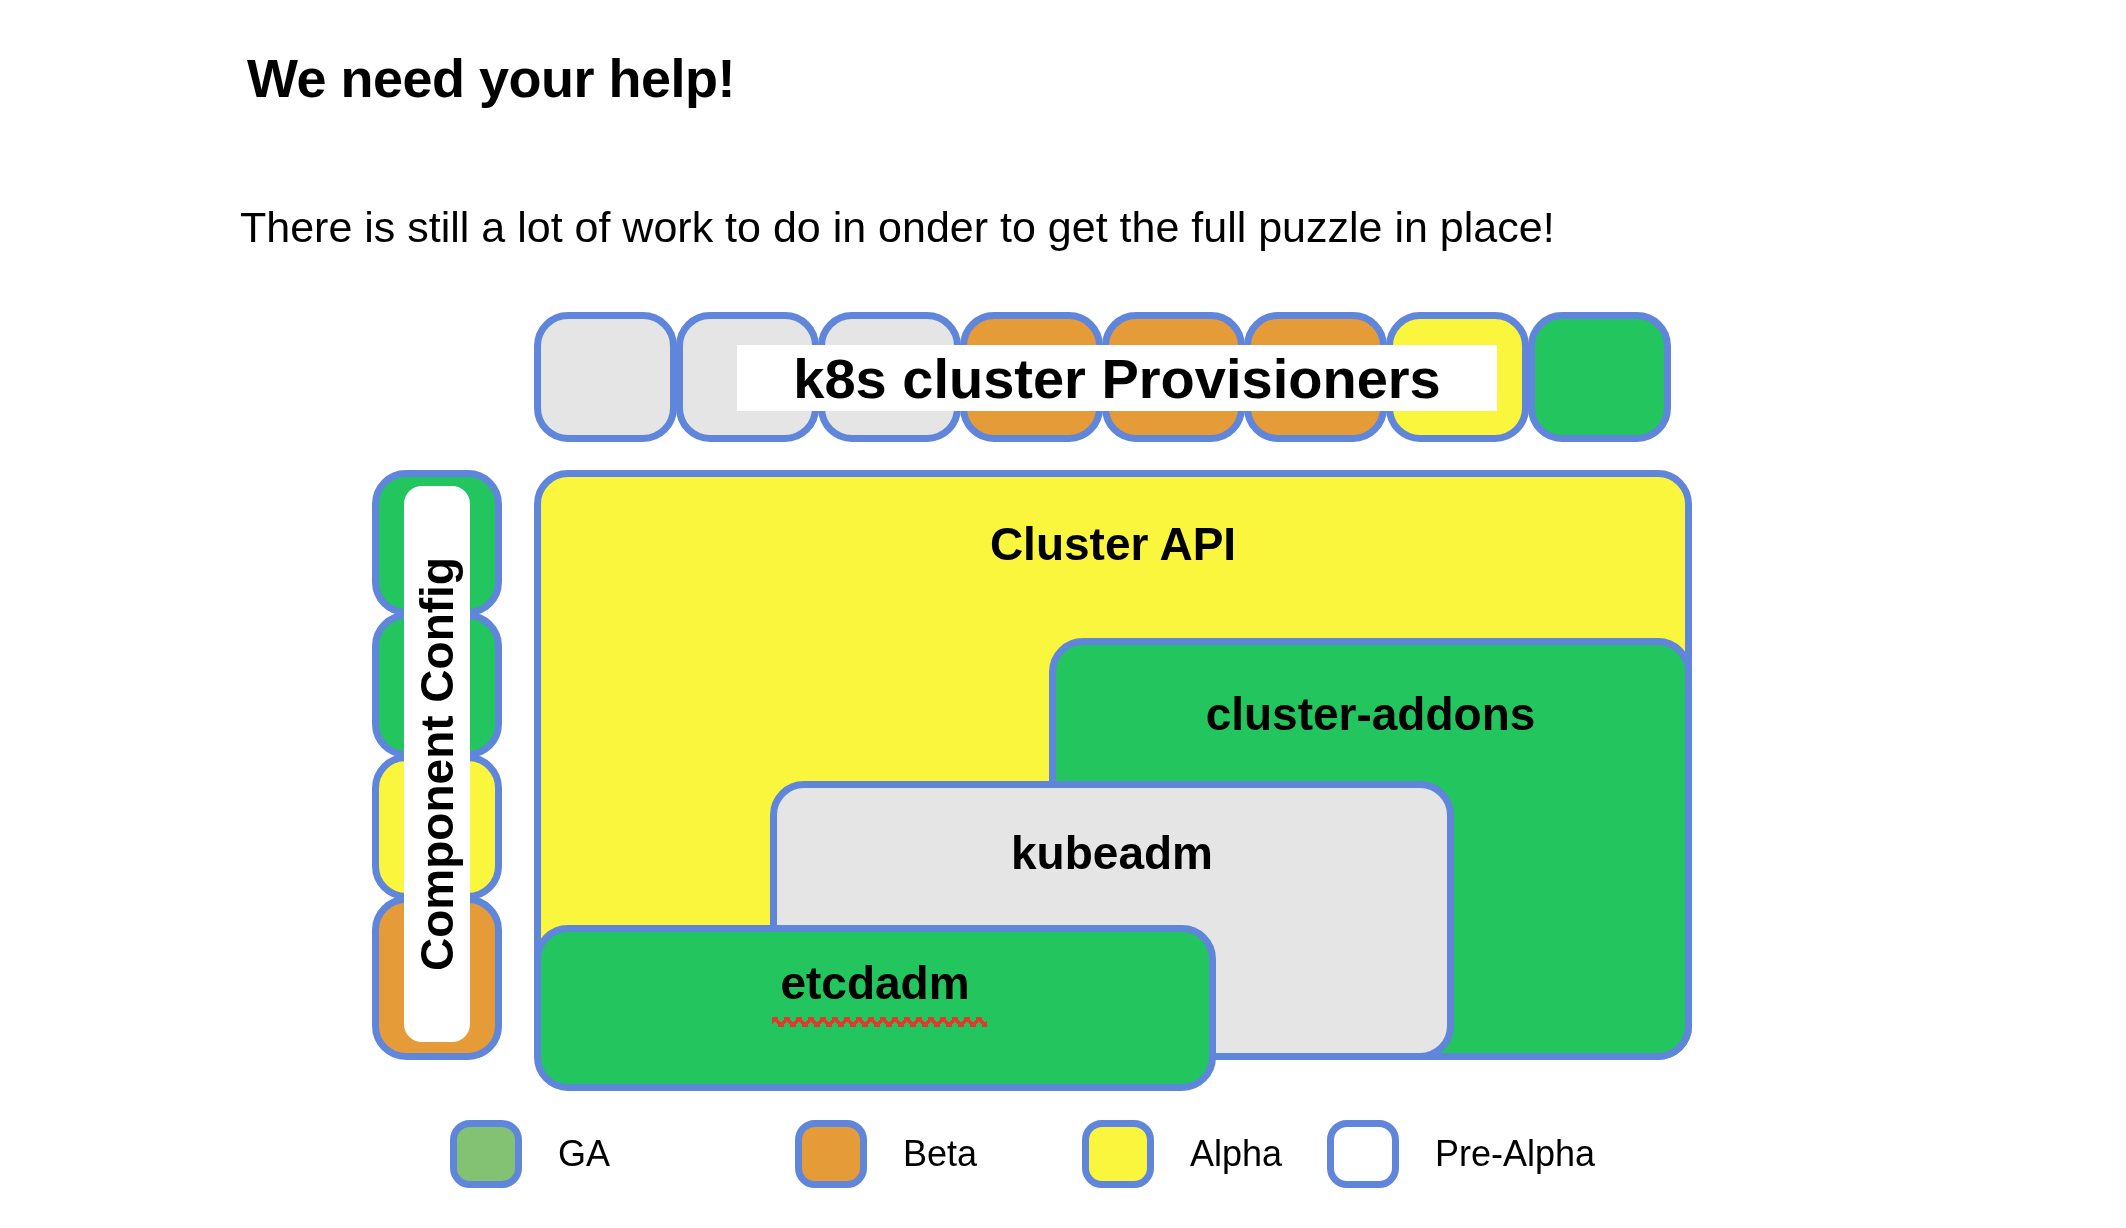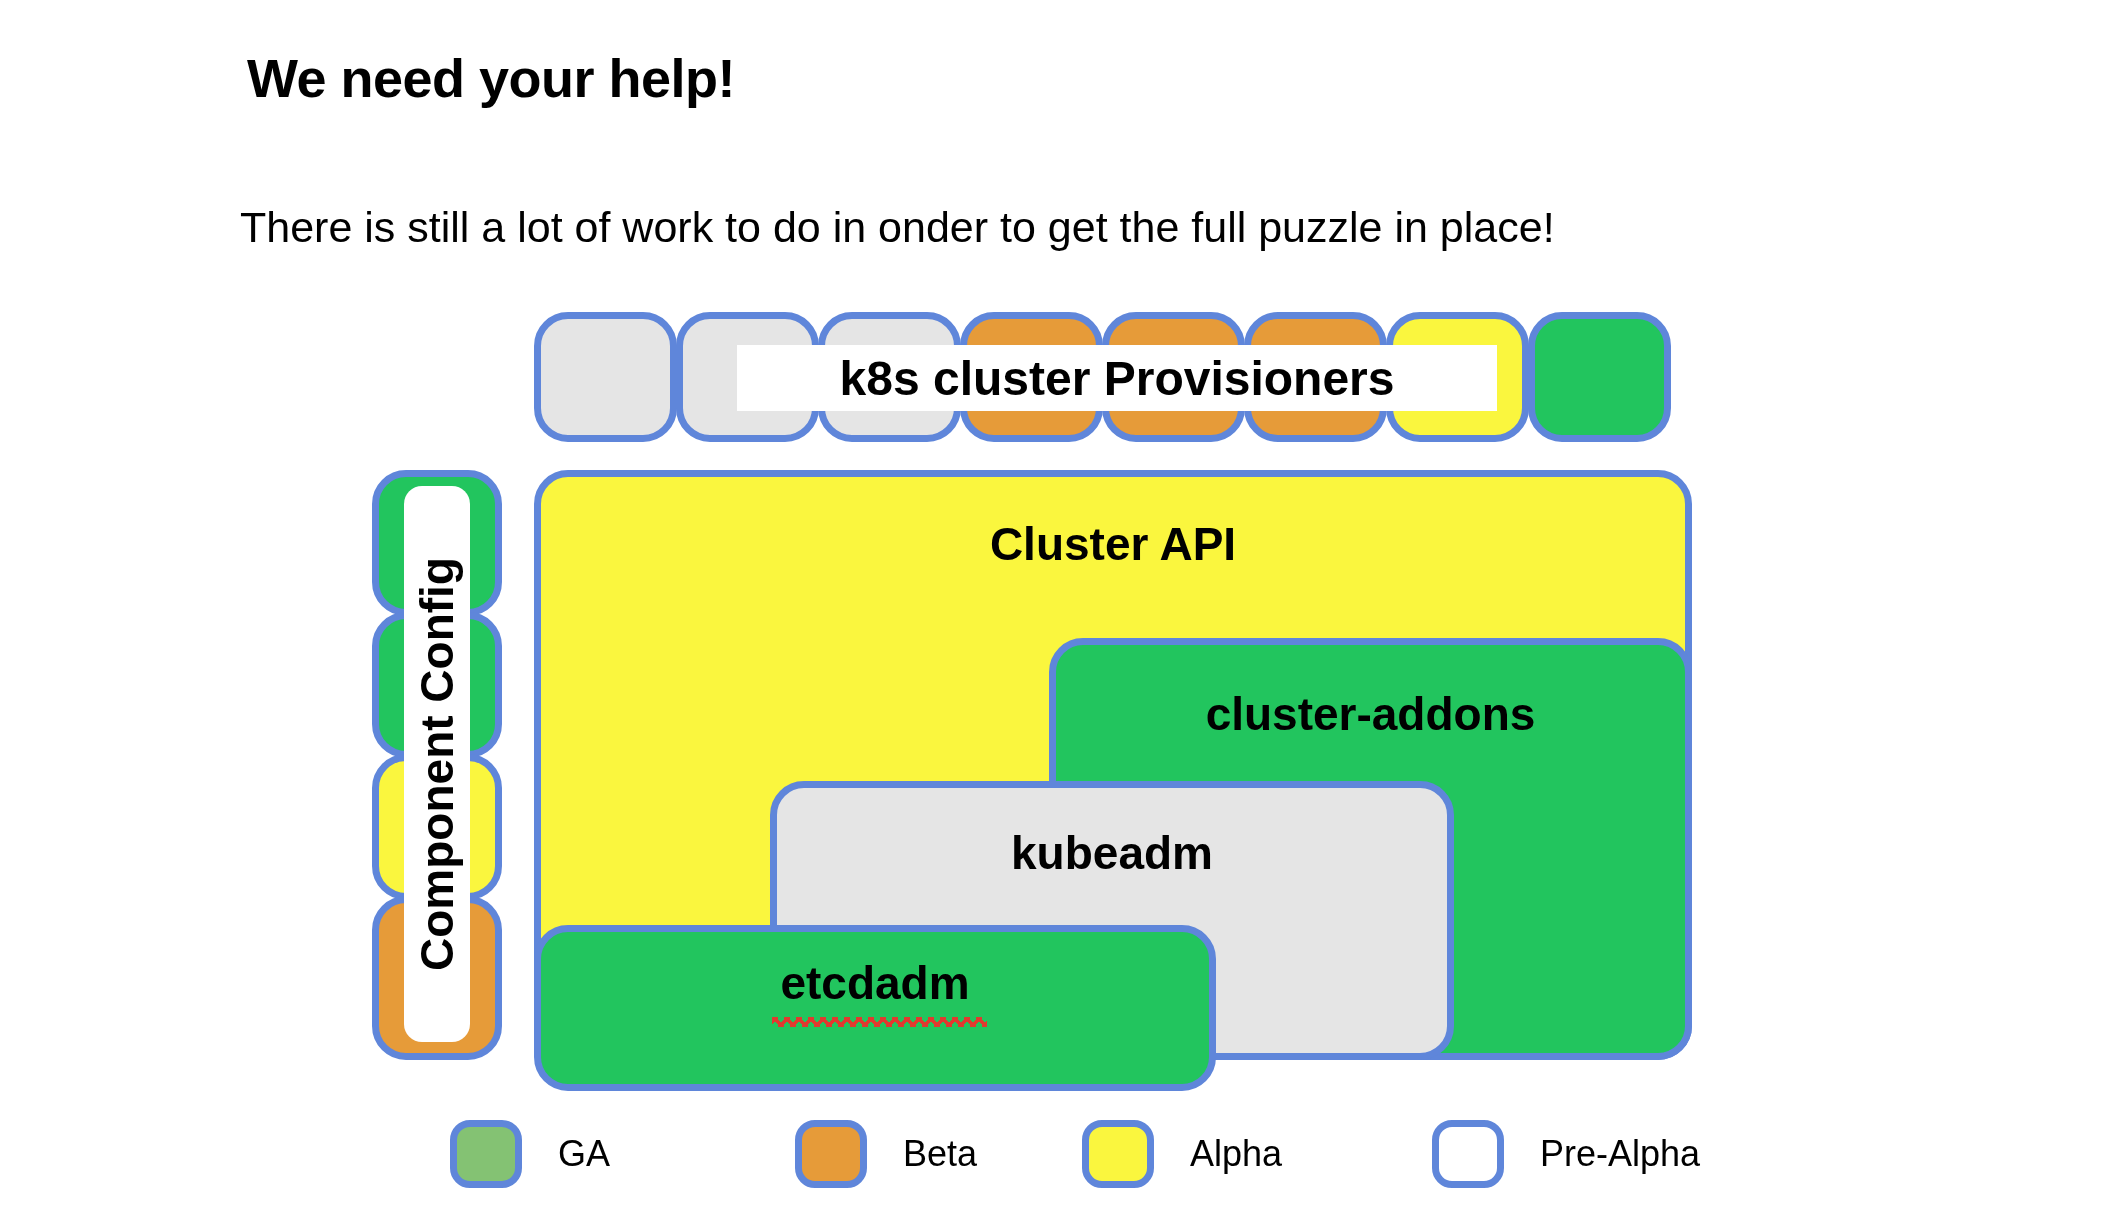--- a/index.html
+++ b/index.html
@@ -59,21 +59,21 @@
   .box.alpha   { background: #faf63e; }
   .box.prealpha{ background: #22c55e; }
 
   
   #provisioners-banner {
     position: absolute;
     background: #ffffff;
     display: flex;
     align-items: center;
     justify-content: center;
-    font-size: 48px;
+    font-size: 56px;
     font-weight: bold;
     white-space: nowrap;
     z-index: 30;
   }
 
   
   #component-config-band {
     position: absolute;
     background: #ffffff;
     border-radius: 18px;
@@ -206,18 +206,18 @@
   <div class="legend-item" style="left:753px;">
     <span class="legend-swatch beta"></span>
     <span class="legend-text">Beta</span>
   </div>
 
   <div class="legend-item" style="left:1040px;text-align:right;">
     <span class="legend-swatch alpha"></span>
     <span class="legend-text">Alpha</span>
   </div>
 
-  <div class="legend-item" style="left:1390px;justify-content:center;">
+  <div class="legend-item" style="left:1285px;justify-content:center;">
     <span class="legend-swatch prealpha"></span>
     <span class="legend-text">Pre-Alpha</span>
   </div>
 
 </div>
 
 </body></html>

